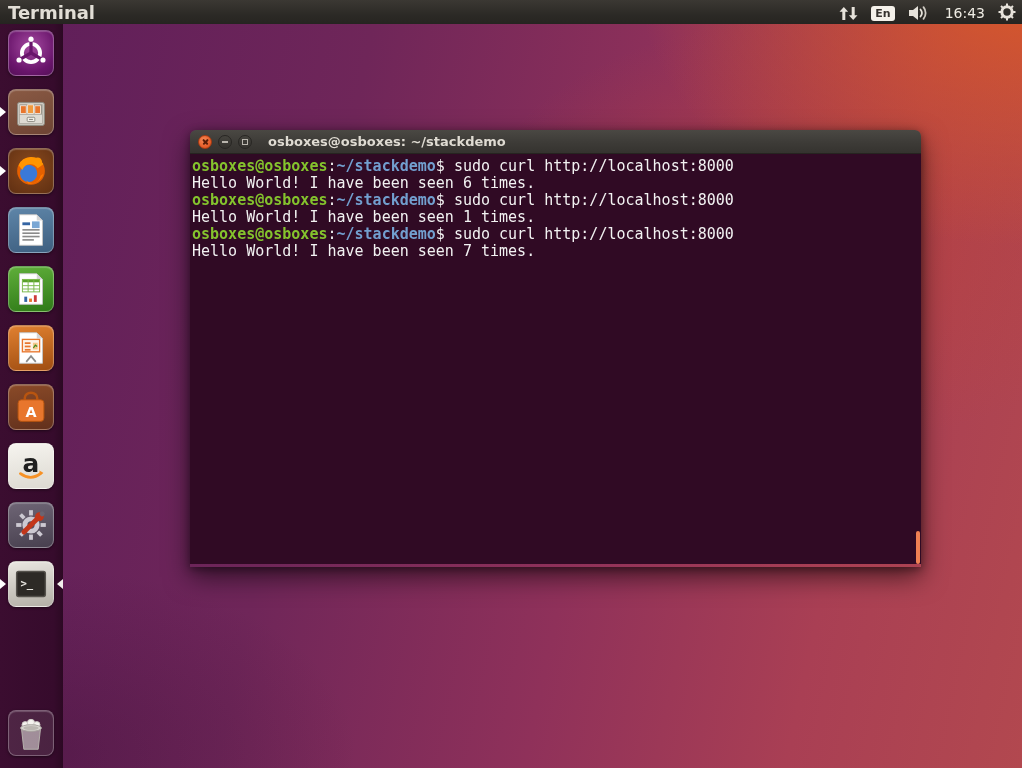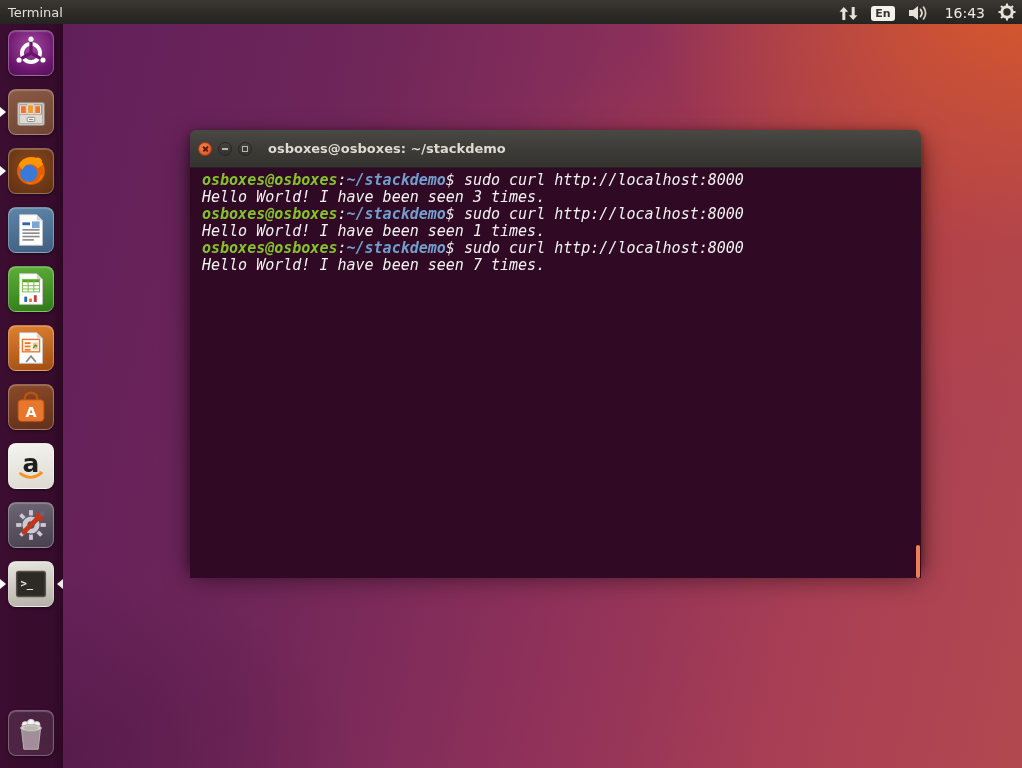--- a/index.html
+++ b/index.html
@@ -21,21 +21,21 @@
   }
 
   
   .topbar {
     position:absolute; left:0; top:0; width:1022px; height:24px; z-index:60;
     background:linear-gradient(180deg, #3b3833 0%, #2c2a26 60%, #262421 100%);
     display:flex; align-items:center; justify-content:space-between;
     padding:0 6px 0 8px;
     color:#e2ded6;
   }
-  .topbar .app-title { font-size:13px; font-weight:normal; color:#e2ded6; }
+  .topbar .app-title { font-size:18px; font-weight:bold; color:#e2ded6; }
   .tray { display:flex; align-items:flex-end; gap:13px; }
   .tray svg { display:block; }
   .kbd-badge {
     background:#f4f1ea; color:#35322e; font-size:11px; font-weight:bold;
     border-radius:3px; padding:1px 4px; line-height:13px;
   }
   .clock { font-size:14px; color:#eeebe3; }
 
   
   .launcher {
@@ -72,21 +72,21 @@
     border-right:6px solid #f2f0ec;
   }
 
   
   .terminal-window {
     position:absolute; left:190px; top:130px; width:731px; height:437px; z-index:40;
     border-radius:6px 6px 0 0;
     box-shadow:0 10px 26px rgba(0,0,0,0.55), 0 2px 8px rgba(0,0,0,0.4);
   }
   .titlebar {
-    height:38px; border-radius:6px 6px 0 0;
+    height:24px; border-radius:6px 6px 0 0;
     background:linear-gradient(180deg, #4a4843 0%, #3d3b37 55%, #35332f 100%);
     border-bottom:1px solid #262420;
     display:flex; align-items:center; padding-left:8px;
   }
   .wbtn {
     width:14px; height:14px; border-radius:50%; margin-right:6px;
     position:relative; flex:0 0 auto;
   }
   .wbtn-close {
     background:radial-gradient(circle at 40% 35%, #f58a57 0%, #e9632f 55%, #d64c17 100%);
@@ -104,21 +104,21 @@
   }
   .glyph-min { position:absolute; left:3px; top:5.8px; width:6px; height:1.6px; background:#b9b5ad; }
   .glyph-max { position:absolute; left:3px; top:3px; width:6px; height:6px; border:1.5px solid #b9b5ad; }
   .win-title {
     margin-left:10px; font-size:13px; font-weight:bold; color:#dfdbd2;
     white-space:nowrap;
   }
 
   .term-body {
     position:relative; height:410px; background:#300a24;
-    padding:4px 2px 0 12px; overflow:hidden;font-style:italic;
+    padding:4px 2px 0 2px; overflow:hidden;
   }
   .term-line {
     font-family:"DejaVu Sans Mono", monospace;
     font-size:15px; line-height:17px; color:#f2f2f2; white-space:pre;
   }
   .p-user { color:#84c32d; font-weight:bold; }
   .p-path { color:#729fcf; font-weight:bold; }
   .p-sym  { color:#f2f2f2; }
   .cursor {
     display:inline-block; width:9px; height:15px; background:#ffffff;
@@ -332,20 +332,20 @@
       <span class="glyph-min"></span>
     </span>
     <span class="wbtn wbtn-plain">
       <span class="glyph-max"></span>
     </span>
     <span class="win-title">osboxes@osboxes: ~/stackdemo</span>
   </div>
 
   <div class="term-body">
     <div class="term-line"><span class="p-user">osboxes@osboxes</span><span class="p-sym">:</span><span class="p-path">~/stackdemo</span><span class="p-sym">$</span><span> sudo curl http://localhost:8000</span></div>
-    <div class="term-line"><span>Hello World! I have been seen 3 times.</span></div>
+    <div class="term-line"><span>Hello World! I have been seen 6 times.</span></div>
     <div class="term-line"><span class="p-user">osboxes@osboxes</span><span class="p-sym">:</span><span class="p-path">~/stackdemo</span><span class="p-sym">$</span><span> sudo curl http://localhost:8000</span></div>
     <div class="term-line"><span>Hello World! I have been seen 1 times.</span></div>
     <div class="term-line"><span class="p-user">osboxes@osboxes</span><span class="p-sym">:</span><span class="p-path">~/stackdemo</span><span class="p-sym">$</span><span> sudo curl http://localhost:8000</span></div>
     <div class="term-line"><span>Hello World! I have been seen 7 times.</span></div>
     <span class="scroll-thumb"></span>
   </div>
 </div>
 
 </body></html>

